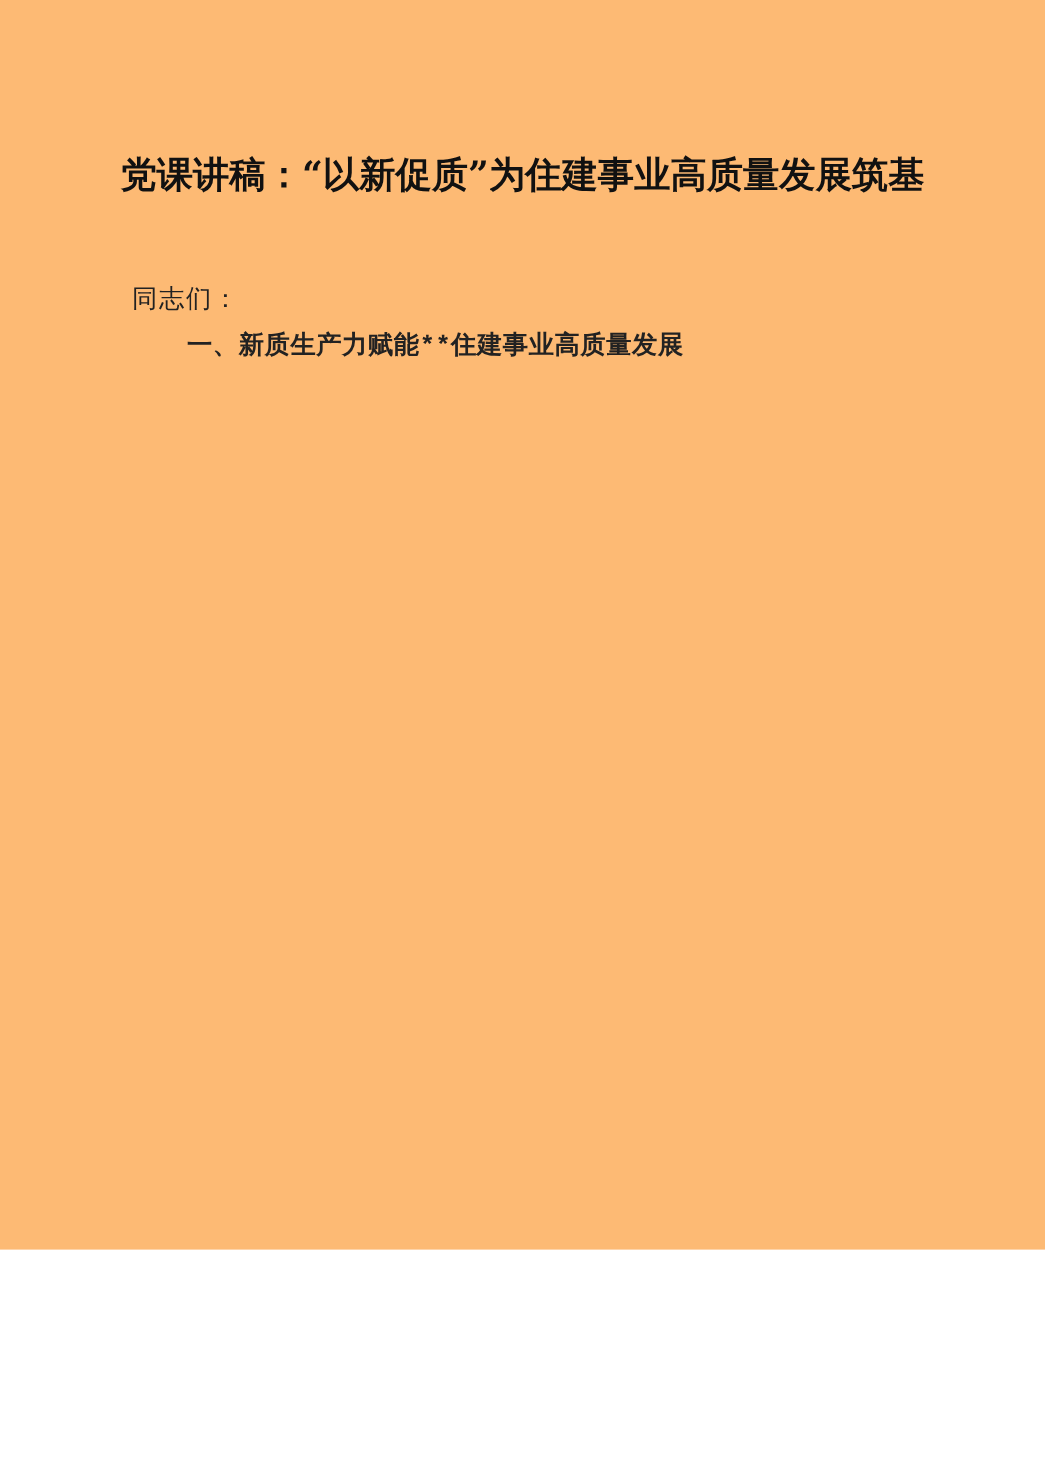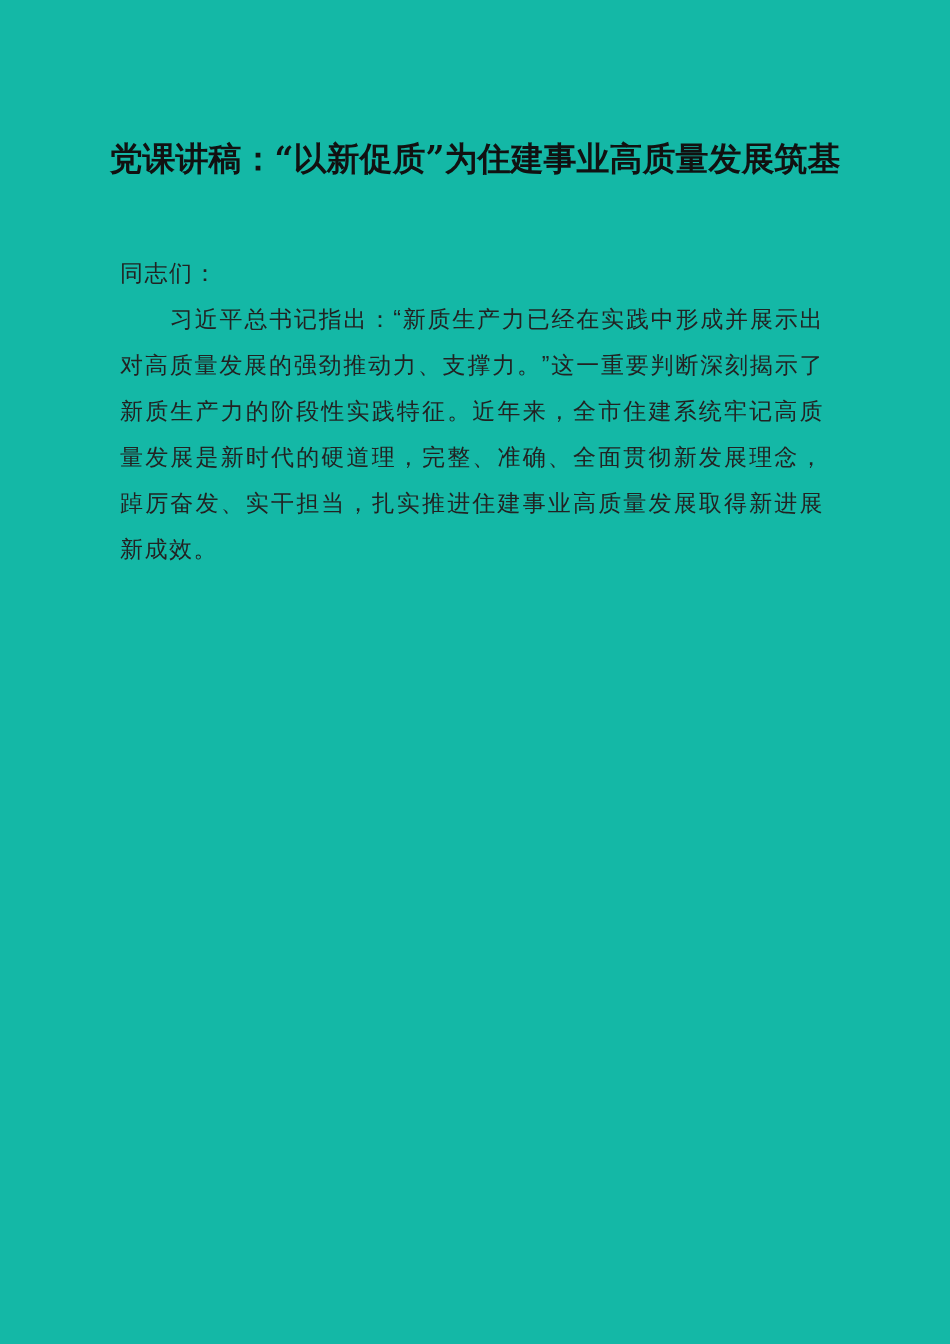--- a/index.html
+++ b/index.html
@@ -1,37 +1,37 @@
 <!DOCTYPE html>
 <html><head>
 <meta charset="utf-8">
 <style>
   html, body { margin: 0; padding: 0; background: #ffffff; }
   body { width: 950px; height: 1344px; position: relative; overflow: hidden; }
-  .page { position: absolute; left: 0; top: 0; width: 950px; height: 1344px; background: #14b8a6; }
+  .page { position: absolute; left: 0; top: 0; width: 950px; height: 1136px; background: #fdba74; }
   .title {
     position: absolute; left: 100px; width: 750px; top: 136px;
     text-align: center; font-family: "DejaVu Serif", "Liberation Serif", serif;
     font-weight: bold; font-size: 33px; line-height: 46px; color: #111;
   }
   .body {
     position: absolute; left: 120px; width: 704px; top: 250px;
-    font-family: Liberation Sans, sans-serif;
+    font-family: Liberation Mono, monospace;
     font-size: 23px; line-height: 46px; color: #222;
     text-align: justify; letter-spacing: 1.5px;
   }
   .body p { margin: 0; }
   .indent { text-indent: 50px; }
   .salute { margin-bottom: 0; }
   .heading { font-weight: bold; letter-spacing: 0.5px; margin-top: -4px !important; margin-bottom: 4px !important; }
   .gap { margin-top: 4px !important; }
 </style>
 </head>
 <body>
 
 <div class="page">
   <div class="title">党课讲稿：“以新促质”为住建事业高质量发展筑基</div>
 
   <div class="body">
     <p class="salute">同志们：</p>
-    <p class="indent">习近平总书记指出：“新质生产力已经在实践中形成并展示出对高质量发展的强劲推动力、支撑力。”这一重要判断深刻揭示了新质生产力的阶段性实践特征。近年来，全市住建系统牢记高质量发展是新时代的硬道理，完整、准确、全面贯彻新发展理念，踔厉奋发、实干担当，扎实推进住建事业高质量发展取得新进展新成效。</p>
+    <p class="indent heading">一、新质生产力赋能**住建事业高质量发展</p>
   </div>
 </div>
 
 </body></html>

